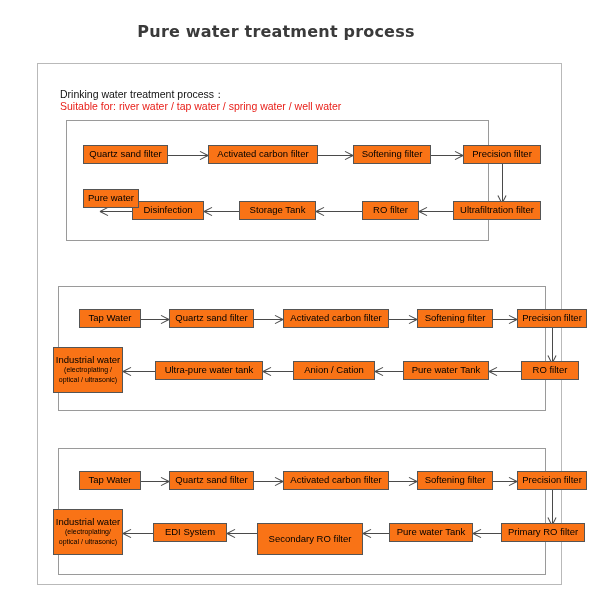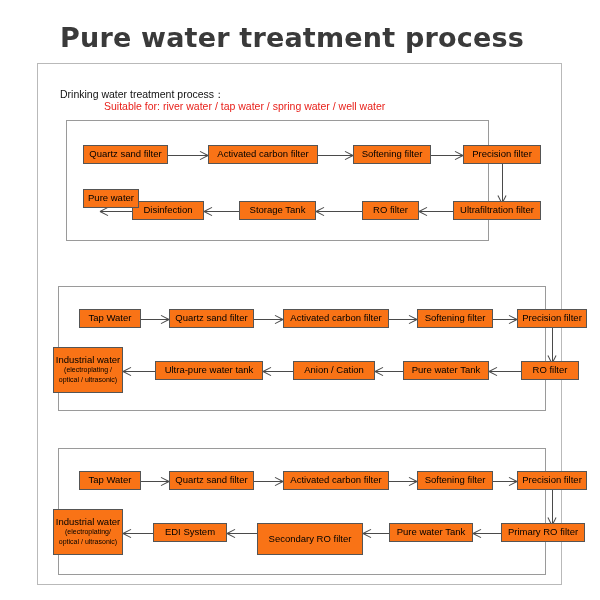--- a/index.html
+++ b/index.html
@@ -15,26 +15,25 @@
     color: #1a1a1a;
     overflow: hidden;
   }
 
   #page-title {
     position: absolute;
     left: 0;
     top: 22px;
     width: 552px;
     text-align: center;
-    font-size: 27px;
+    font-size: 16px;
     font-weight: bold;
     letter-spacing: 0.2px;
     color: #3a3a3a;
     font-family: "DejaVu Sans", sans-serif;
-    margin-left: 16px;
   }
 
   #outer-frame {
     position: absolute;
     left: 37px;
     top: 63px;
     width: 525px;
     height: 522px;
     border: 1px solid #b9b9b9;
     box-sizing: border-box;
@@ -126,21 +125,21 @@
   .conn.down .head.b { left: 50%; bottom: 0; transform-origin: left center; transform: rotate(-117deg); }
 </style>
 </head>
 <body>
 
 <div id="page-title">Pure water treatment process</div>
 
 <div id="outer-frame">
 
   <div class="section-heading" style="left:22px; top:24px;">Drinking water treatment process：</div>
-  <div class="section-subheading" style="left:22px; top:36px;margin-left:44px;">Suitable for: river water / tap water / spring water / well water</div>
+  <div class="section-subheading" style="left:22px; top:36px;">Suitable for: river water / tap water / spring water / well water</div>
 
   <div class="panel" style="left:28px; top:56px; width:423px; height:121px;">
 
     <div class="node" style="left:16px; top:24px; width:85px; height:19px;">
       <span>Quartz sand filter</span>
     </div>
     <div class="conn right" style="left:101px; top:24px; width:40px; height:19px;">
       <span class="shaft-h"></span>
         <span class="head a"></span>
         <span class="head b"></span>

